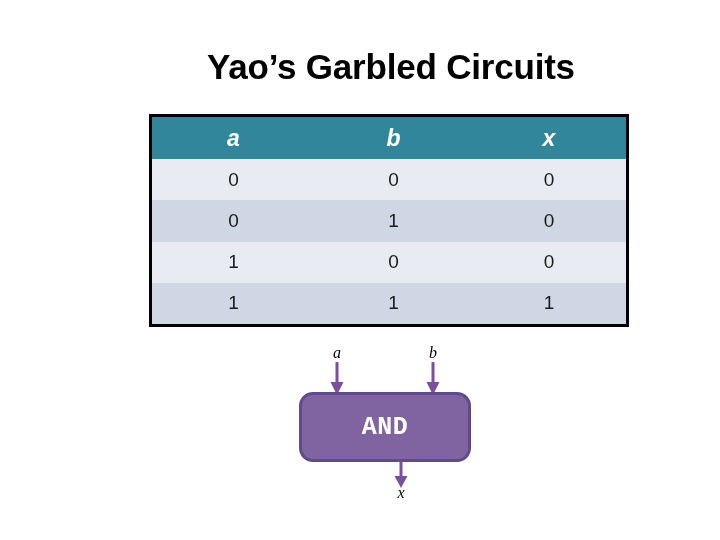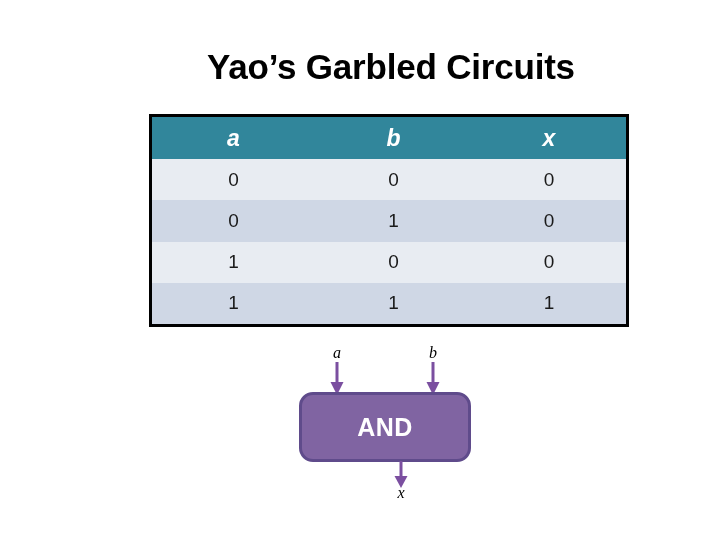--- a/index.html
+++ b/index.html
@@ -141,21 +141,21 @@
     background: #8064A2;
     border: 3px solid #5F4B8B;
     border-radius: 14px;
     box-sizing: border-box;
     display: flex;
     align-items: center;
     justify-content: center;
   }
   #and-gate-label {
     color: #ffffff;
-    font-family: Liberation Sans, sans-serif;
+    font-family: Liberation Mono, monospace;
     font-size: 25px;
     font-weight: bold;
     letter-spacing: 0.5px;
   }
 
   
   .wire-label {
     position: absolute;
     font-family: "Liberation Serif", serif;
     font-style: italic;

